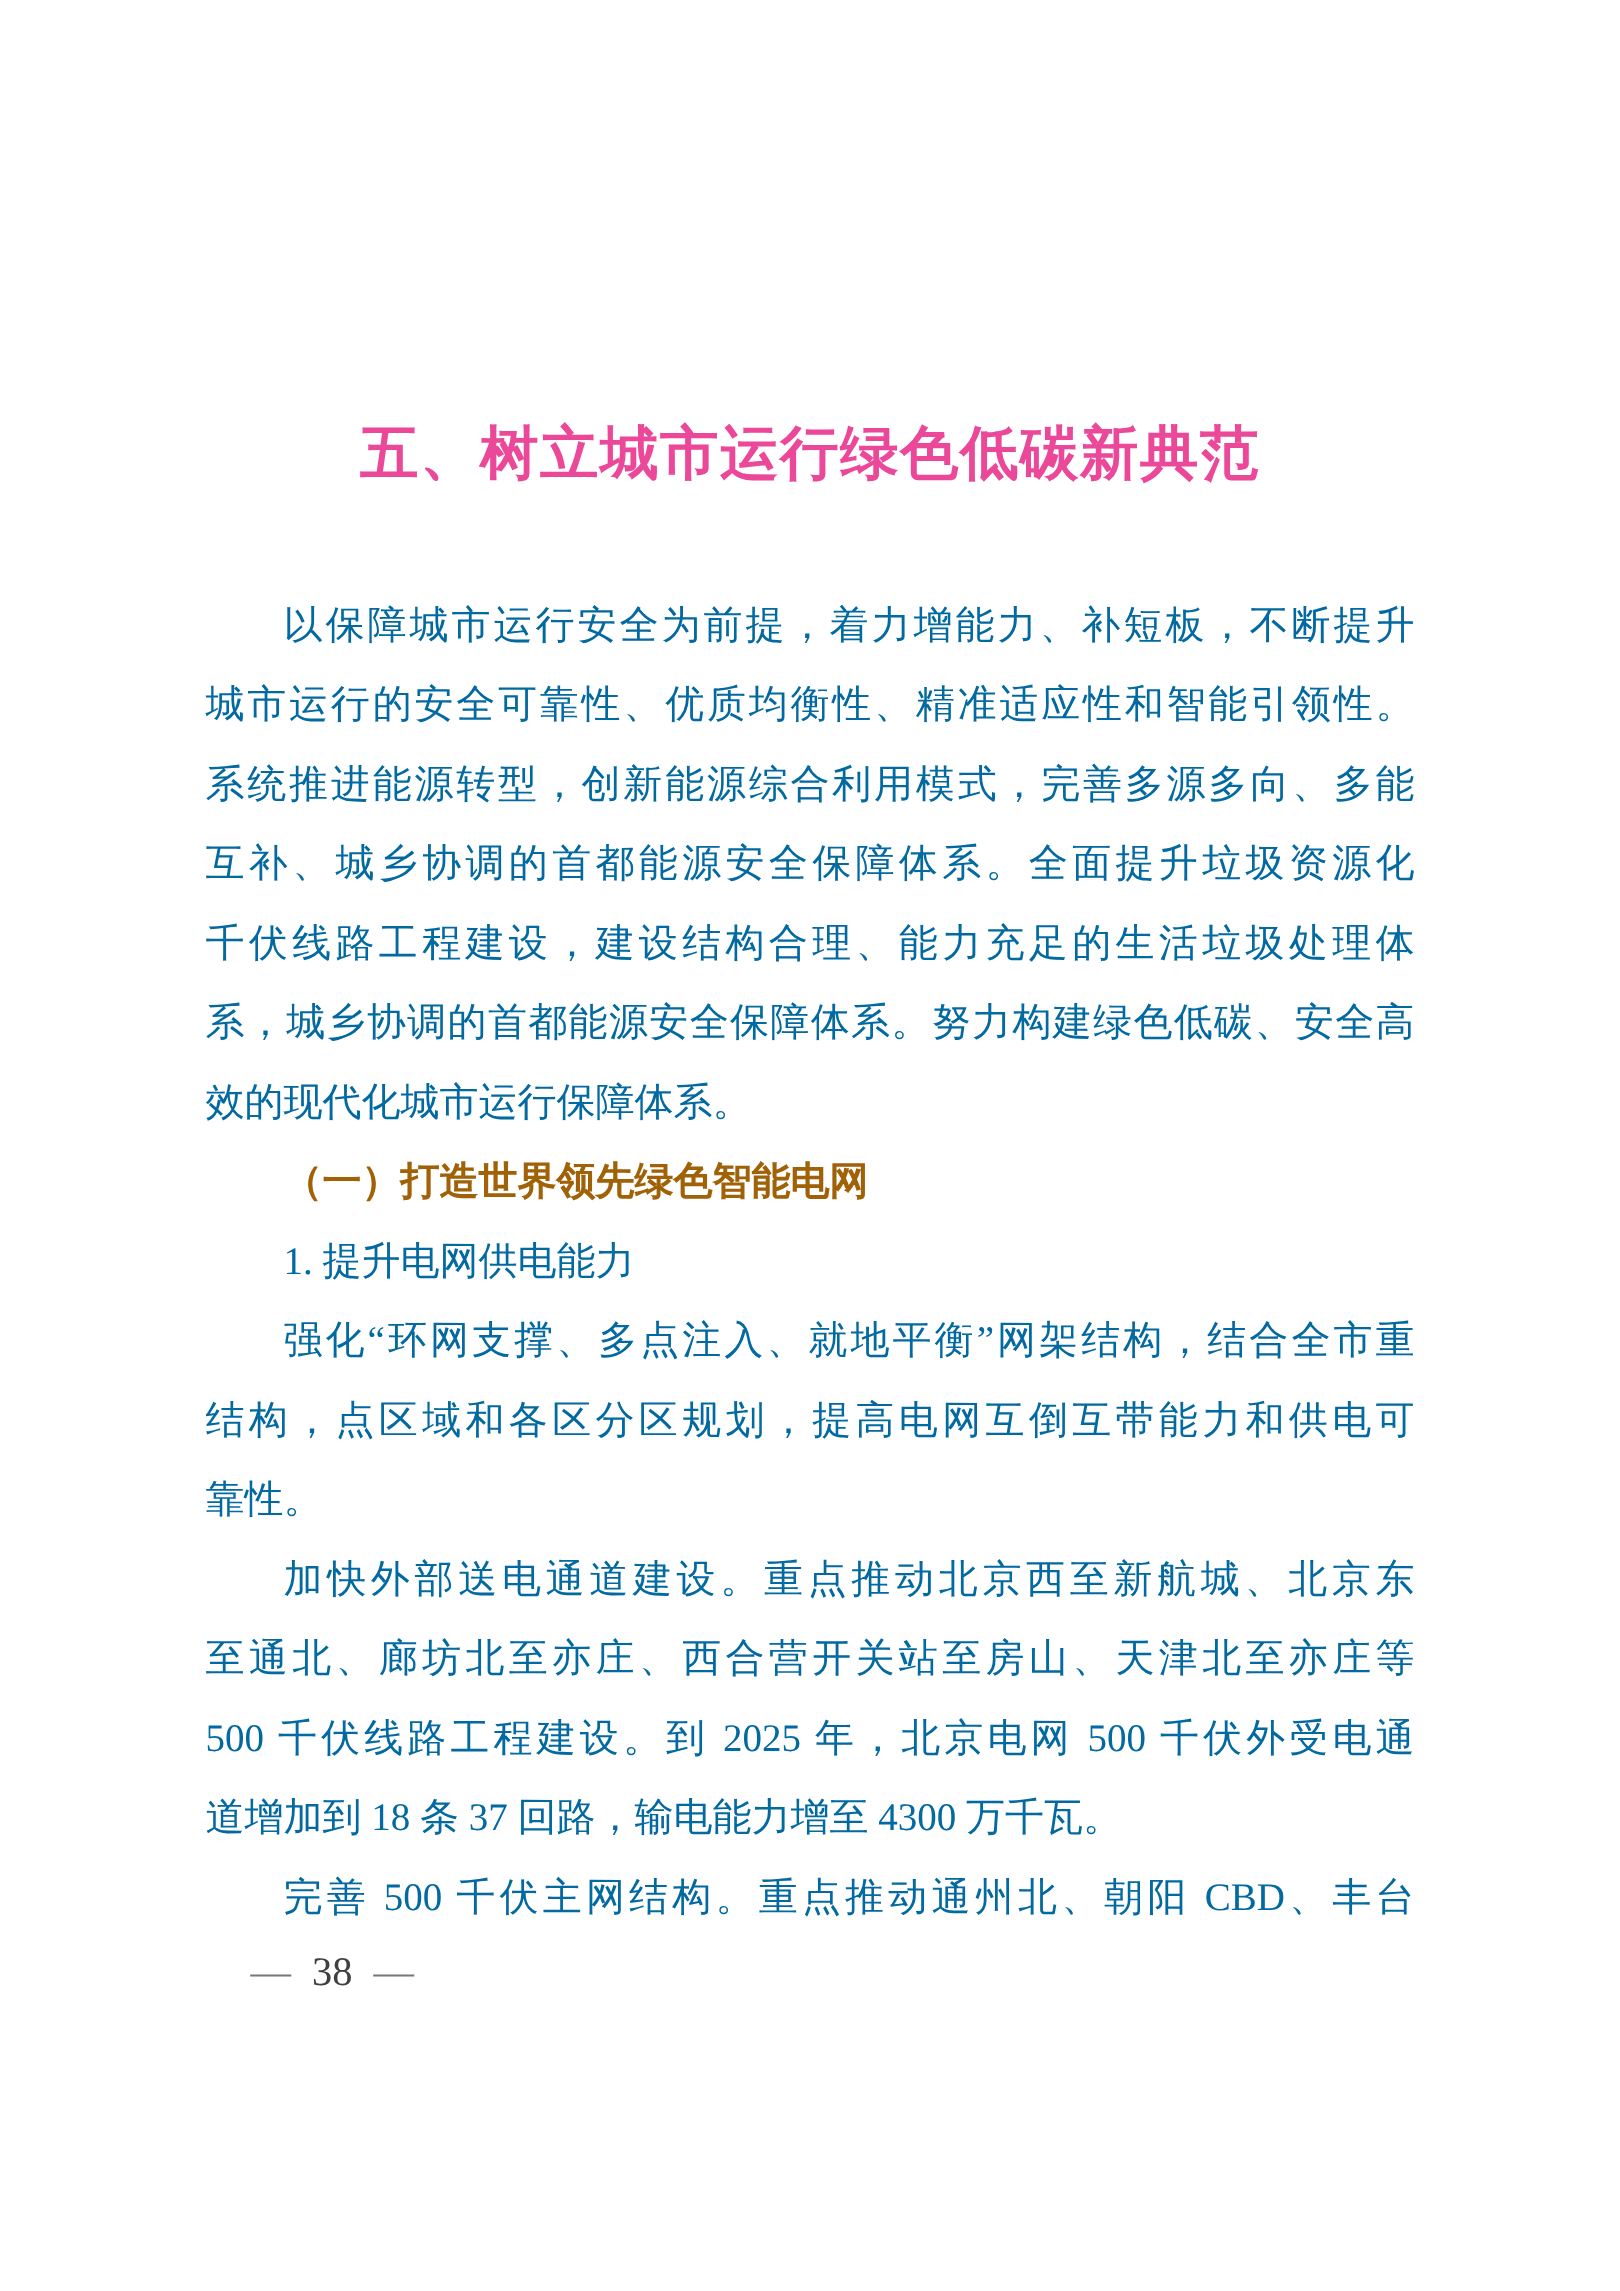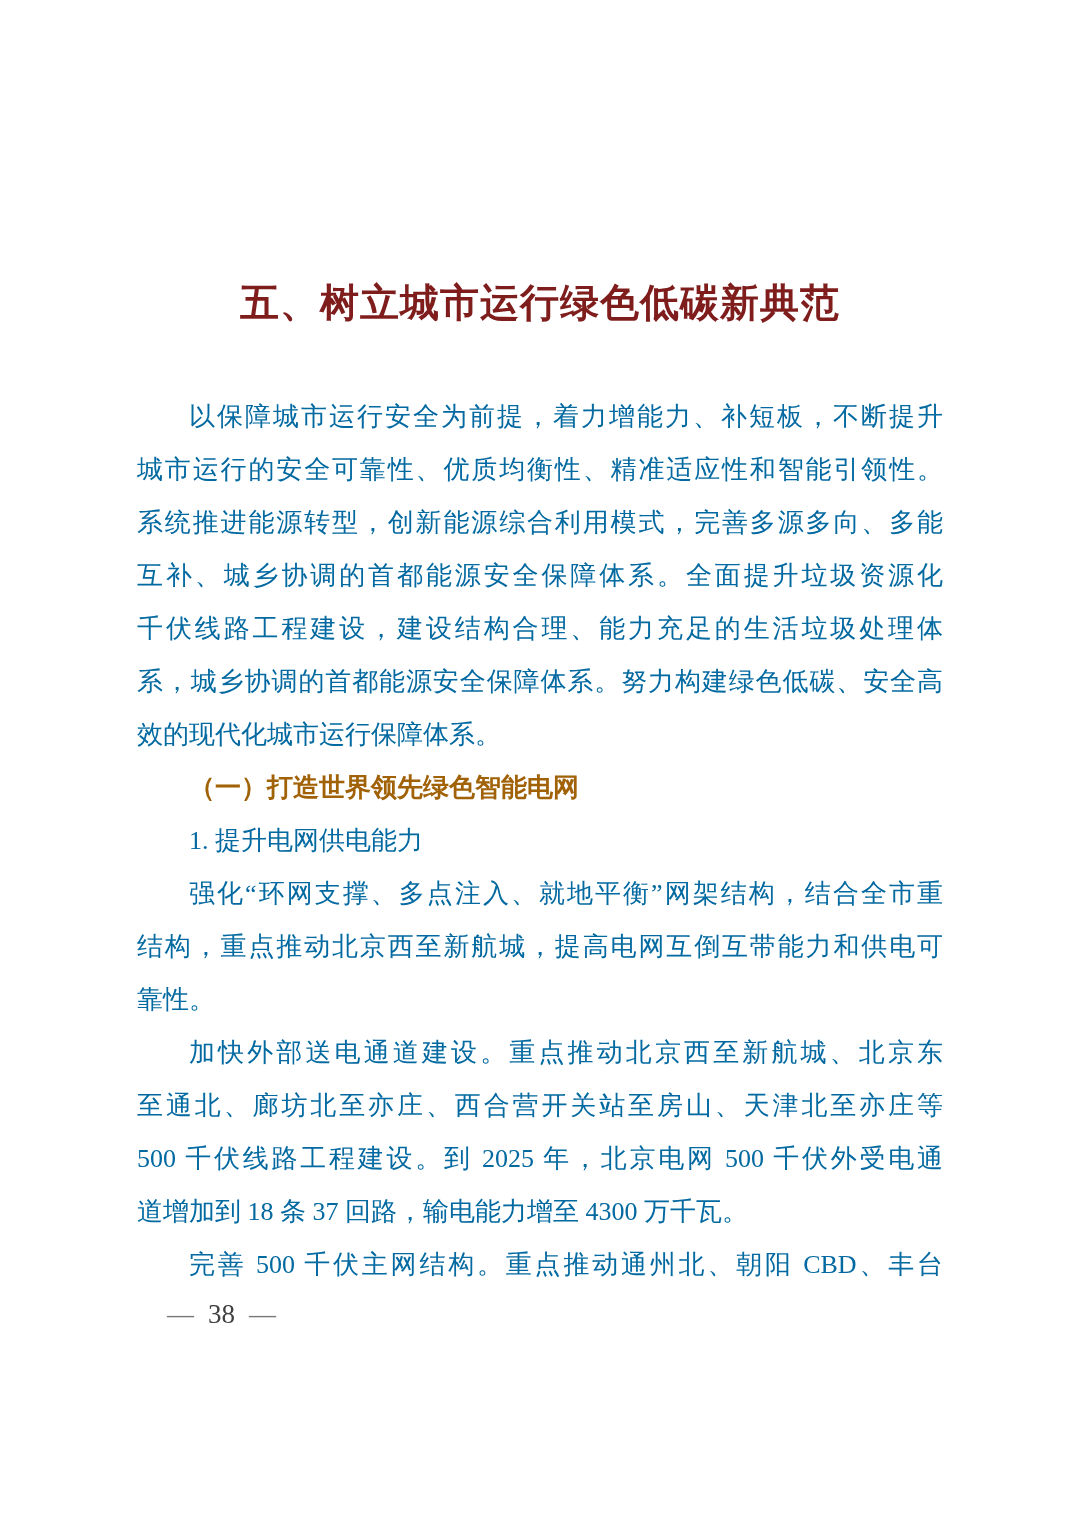--- a/index.html
+++ b/index.html
@@ -15,21 +15,21 @@
     font-family: "Liberation Serif", "DejaVu Serif", serif;
     color: #111111;
   }
   .doc-title {
     margin-top: 278px;
     line-height: 50px;
     font-size: 39px;
     font-weight: 700;
     text-align: center;
     letter-spacing: 1px;
-    color: #7f1d1d;
+    color: #ec4899;
     white-space: nowrap;
   }
   .doc-body {
     margin-top: 62px;
     width: 806px;
   }
   .line {
     font-size: 26px;
     line-height: 53px;
     height: 53px;
@@ -70,21 +70,21 @@
     <div class="line">互补、城乡协调的首都能源安全保障体系。全面提升垃圾资源化</div>
     <div class="line">千伏线路工程建设，建设结构合理、能力充足的生活垃圾处理体</div>
     <div class="line">系，城乡协调的首都能源安全保障体系。努力构建绿色低碳、安全高</div>
     <div class="line last">效的现代化城市运行保障体系。</div>
 
     <div class="line indent last heading">（一）打造世界领先绿色智能电网</div>
 
     <div class="line indent last">1. 提升电网供电能力</div>
 
     <div class="line indent">强化“环网支撑、多点注入、就地平衡”网架结构，结合全市重</div>
-    <div class="line">结构，重点推动北京西至新航城，提高电网互倒互带能力和供电可</div>
+    <div class="line">结构，点区域和各区分区规划，提高电网互倒互带能力和供电可</div>
     <div class="line last">靠性。</div>
 
     <div class="line indent">加快外部送电通道建设。重点推动北京西至新航城、北京东</div>
     <div class="line">至通北、廊坊北至亦庄、西合营开关站至房山、天津北至亦庄等</div>
     <div class="line">500 千伏线路工程建设。到 2025 年，北京电网 500 千伏外受电通</div>
     <div class="line last">道增加到 18 条 37 回路，输电能力增至 4300 万千瓦。</div>
 
     <div class="line indent">完善 500 千伏主网结构。重点推动通州北、朝阳 CBD、丰台</div>
   </div>
 

